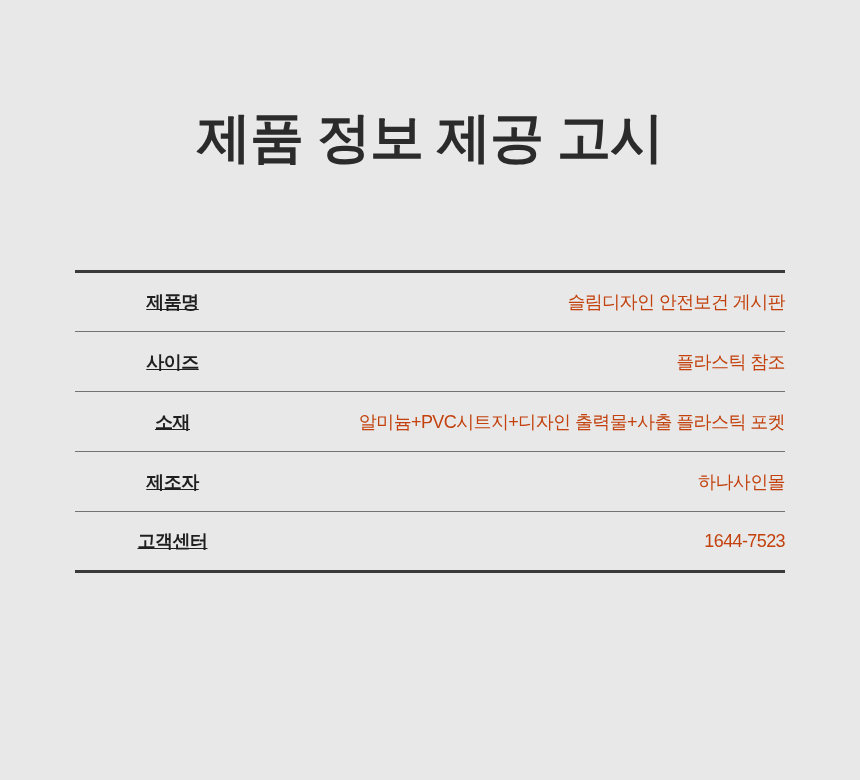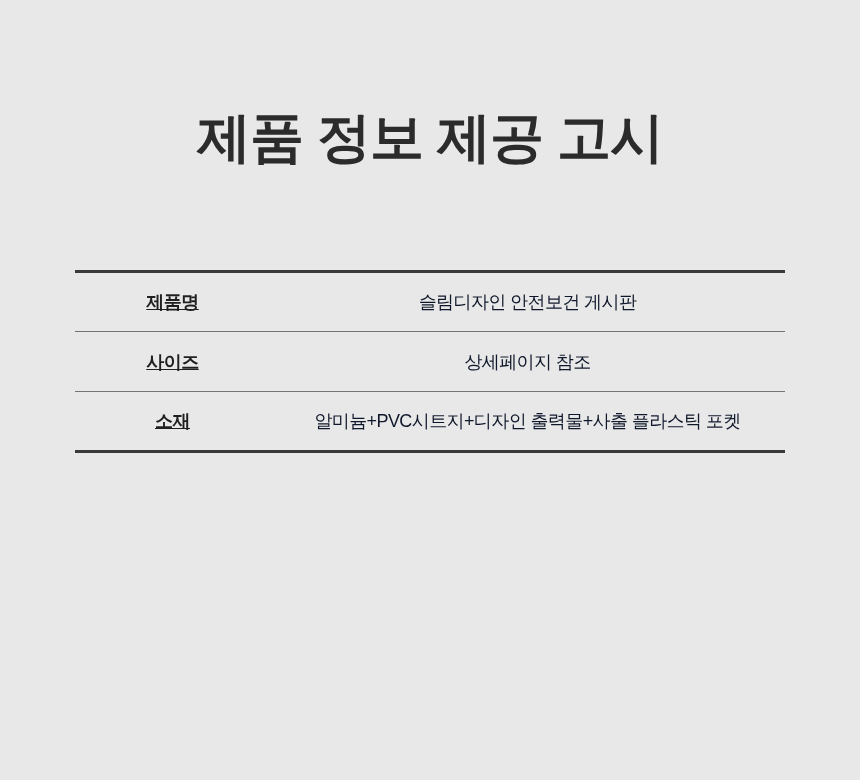--- a/index.html
+++ b/index.html
@@ -56,44 +56,52 @@
     color: #1f1f1f;
     text-align: center;
     letter-spacing: -0.5px;
     padding-right: 18px;
     box-sizing: border-box;
     text-decoration: underline;
   }
   .cell-value {
     font-size: 18px;
     font-weight: normal;
-    color: #0f172a;
-    text-align: center;
+    color: #c2410c;
+    text-align: right;
     letter-spacing: -0.6px;
     padding-left: 2px;
     white-space: nowrap;
   }
 </style>
 </head>
 <body>
 
 <div class="page">
 
   <h1 class="page-title">제품 정보 제공 고시</h1>
 
   <table class="info-table">
     <tbody>
       <tr>
         <td class="cell-label">제품명</td>
         <td class="cell-value">슬림디자인 안전보건 게시판</td>
       </tr>
       <tr>
         <td class="cell-label">사이즈</td>
-        <td class="cell-value">상세페이지 참조</td>
+        <td class="cell-value">플라스틱 참조</td>
       </tr>
       <tr>
         <td class="cell-label">소재</td>
         <td class="cell-value">알미늄+PVC시트지+디자인 출력물+사출 플라스틱 포켓</td>
+      </tr>
+      <tr>
+        <td class="cell-label">제조자</td>
+        <td class="cell-value">하나사인몰</td>
+      </tr>
+      <tr>
+        <td class="cell-label">고객센터</td>
+        <td class="cell-value">1644-7523</td>
       </tr>
     </tbody>
   </table>
 
 </div>
 
 </body></html>

